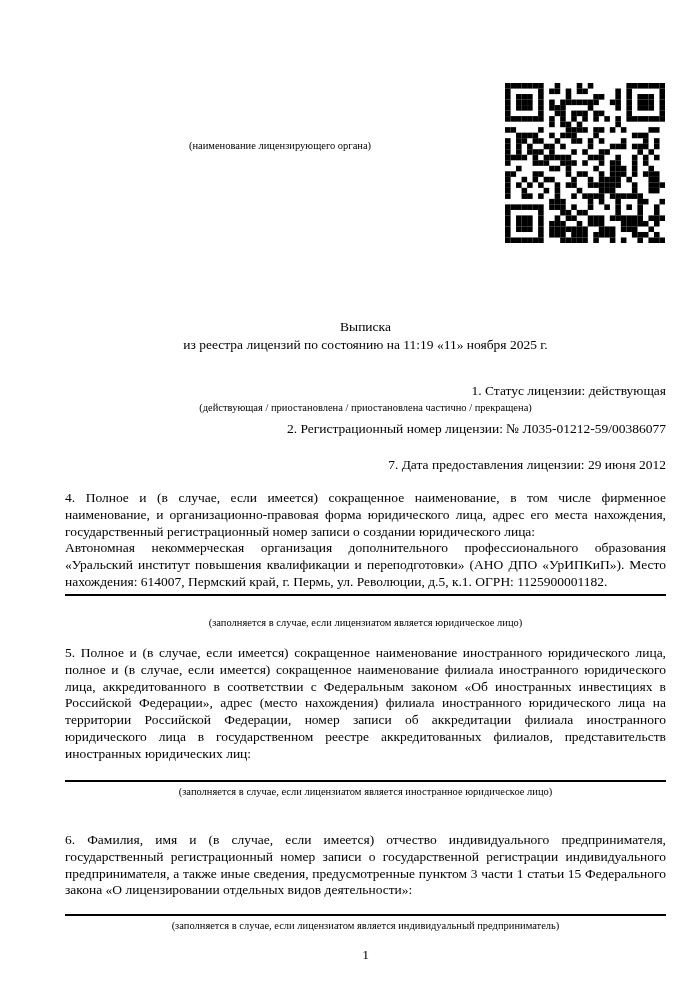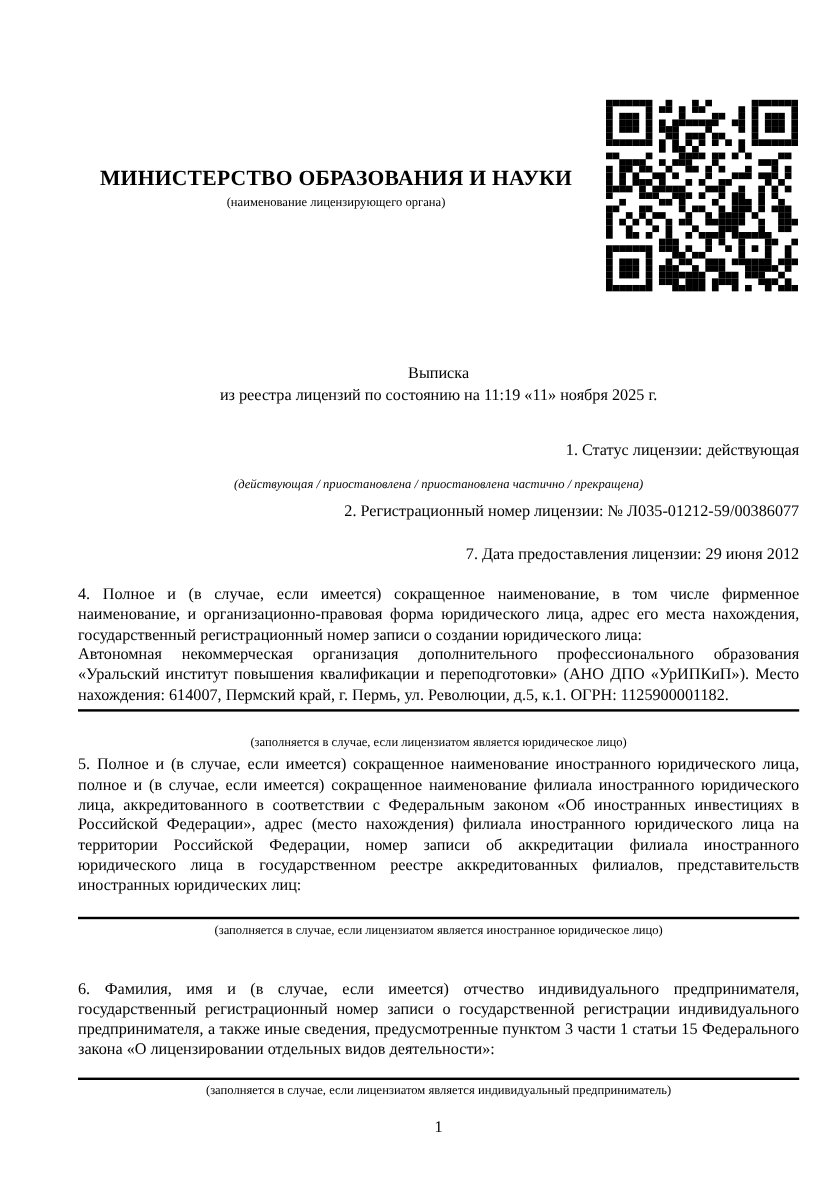--- a/index.html
+++ b/index.html
@@ -21,53 +21,52 @@
     letter-spacing:0.2px;
   }
   .org-caption{
     margin-top:3px;font-size:10.5px;line-height:13px;font-family:Liberation Serif, serif;
   }
   .qr{
     position:absolute;left:505px;top:83px;width:160px;height:160px;
   }
   
   .content{
-    position:absolute;left:65px;top:302px;width:601px;
+    position:absolute;left:65px;top:318px;width:601px;
     font-size:13.5px;line-height:16.7px;
   }
   .doc-title{ text-align:center;line-height:18px; }
   .item{ text-align:justify; }
   .item.single{ text-align:right; }
   .cap{
     font-size:10.5px;line-height:14px;text-align:center;
   }
   .rule{ border-top:2px solid #000;height:0; }
   .m-i1{margin-top:29px;}
-  .m-cap1{margin-top:14px;font-style:italic;}
+  .m-cap1{margin-top:1px;}
   .m-i2{margin-top:6px;}
   .m-i3{margin-top:20px;}
   .m-i4{margin-top:16px;}
   .m-rule4{margin-top:4px;}
   .m-cap4{margin-top:20px;}
-  .m-i5{margin-top:2px;}
+  .m-i5{margin-top:15px;}
   .m-rule5{margin-top:18px;}
   .m-cap5{margin-top:3px;}
   .m-i6{margin-top:33px;}
   .m-rule6{margin-top:15px;}
   .m-cap6{margin-top:3px;}
   .m-i7{margin-top:17px;}
   .page-number{margin-top:14px;text-align:center;}
 </style>
 </head>
 <body>
 
 <div class="page">
 
   <div class="org-header">
-    <div class="org-line">МИНИСТЕРСТВО ОБРАЗОВАНИЯ И НАУКИ</div>
     <div class="org-caption">(наименование лицензирующего органа)</div>
   </div>
 
   <div class="qr"><svg width="160" height="160" viewBox="0 0 160 160" fill="#000000">
         <rect x="0.00" y="0.00" width="5.58" height="5.58"></rect>
         <rect x="5.52" y="0.00" width="5.58" height="5.58"></rect>
         <rect x="11.03" y="0.00" width="5.58" height="5.58"></rect>
         <rect x="16.55" y="0.00" width="5.58" height="5.58"></rect>
         <rect x="22.07" y="0.00" width="5.58" height="5.58"></rect>
         <rect x="27.59" y="0.00" width="5.58" height="5.58"></rect>

